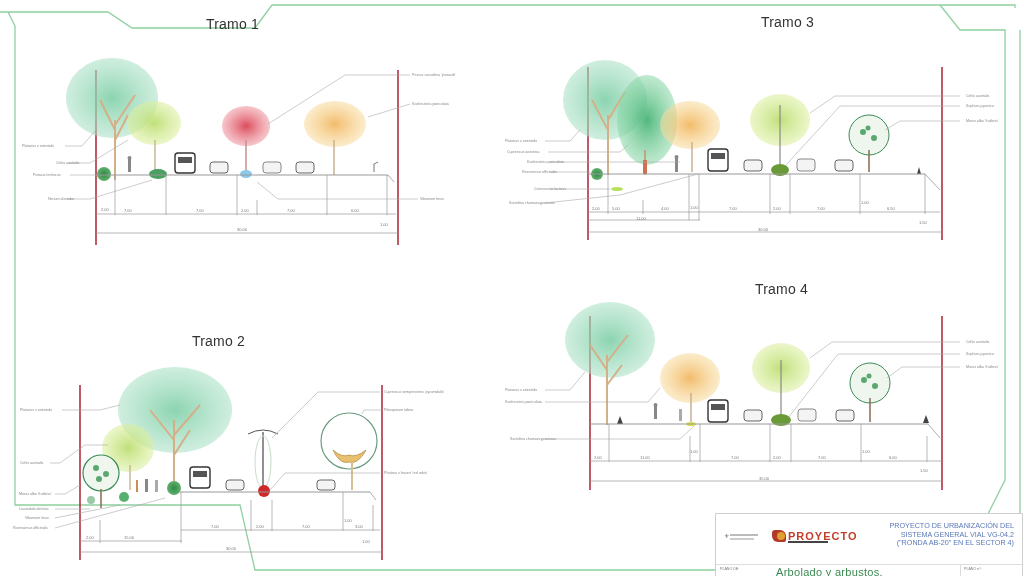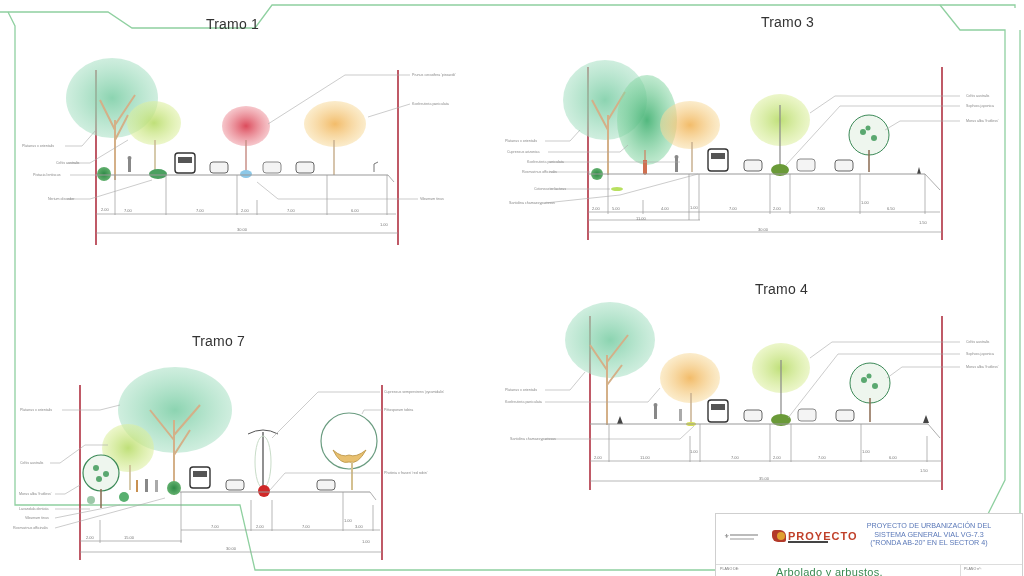--- a/index.html
+++ b/index.html
@@ -4,21 +4,21 @@
 <style>
   html, body { margin: 0; padding: 0; background: #ffffff; }
   body { width: 1024px; height: 576px; overflow: hidden; position: relative;
          font-family: "Liberation Sans", sans-serif; }
   #sheet { position: absolute; left: 0; top: 0; width: 1024px; height: 576px; }
   .tramo-title { position: absolute; font-size: 14px; color: #333; letter-spacing: 0.2px; }
   .lbl { position: absolute; font-size: 3.6px; color: #888; white-space: nowrap; }
   .dim { position: absolute; font-size: 4px; color: #777; white-space: nowrap; }
   #title-block { position: absolute; left: 715px; top: 513px; width: 306px; height: 63px;
                  border: 1px solid #cfcfcf; border-bottom: none; background: #fff; }
-  #tb-project { position: absolute; left: 128px; top: 8px; width: 170px; text-align: center;
+  #tb-project { position: absolute; left: 128px; top: 8px; width: 170px; text-align: right;
                 font-size: 7.2px; line-height: 8.6px; color: #5a78b8; }
   #tb-project div { white-space: nowrap; }
   #tb-logo1 { position: absolute; left: 8px; top: 18px; width: 38px; height: 10px; }
   #tb-logo1 .mark { position: absolute; left: 0; top: 0; font-size: 6px; color: #666; }
   #tb-logo1 .txt { position: absolute; left: 6px; top: 2px; width: 28px; height: 2px; background: #bbb; }
   #tb-logo1 .txt2 { position: absolute; left: 6px; top: 6px; width: 24px; height: 1.5px; background: #ccc; }
   #tb-logo2 { position: absolute; left: 56px; top: 14px; width: 62px; height: 16px; }
   #tb-logo2 .shape { position: absolute; left: 0; top: 2px; width: 14px; height: 12px;
                      background: #b33a2a; border-radius: 3px 6px 2px 6px; }
   #tb-logo2 .shape2 { position: absolute; left: 5px; top: 4px; width: 8px; height: 8px; background: #e0a030; border-radius: 50%; }
@@ -285,21 +285,21 @@
         <polyline points="545,439 680,439 694,426"></polyline>
         <polyline points="810,358 832,342 960,342"></polyline>
         <polyline points="788,418 838,354 960,354"></polyline>
         <polyline points="887,378 902,367 960,367"></polyline>
       </g>
     </g>
   </svg>
 
   
   <div class="tramo-title" style="left:206px;top:16px;">Tramo 1</div>
-  <div class="tramo-title" style="left:192px;top:333px;">Tramo 7</div>
+  <div class="tramo-title" style="left:192px;top:333px;">Tramo 2</div>
   <div class="tramo-title" style="left:725px;top:14px;margin-left:36px;">Tramo 3</div>
   <div class="tramo-title" style="left:755px;top:281px;">Tramo 4</div>
 
   
   <div class="lbl" style="left:22px;top:144px;">Platanus x orientalis</div>
   <div class="lbl" style="left:56px;top:161px;">Celtis australis</div>
   <div class="lbl" style="left:33px;top:173px;">Pistacia lentiscus</div>
   <div class="lbl" style="left:48px;top:197px;">Nerium oleander</div>
   <div class="lbl" style="left:412px;top:73px;">Prunus cerasifera 'pissardii'</div>
   <div class="lbl" style="left:412px;top:102px;">Koelreuteria paniculata</div>
@@ -386,21 +386,21 @@
       <span class="txt2"></span>
     </div>
     <div id="tb-logo2">
       <span class="shape"></span>
       <span class="shape2"></span>
       <span class="word">PROYECTO</span>
       <span class="bar"></span>
     </div>
     <div id="tb-project">
       <div>PROYECTO DE URBANIZACIÓN DEL</div>
-      <div>SISTEMA GENERAL VIAL VG-7.3</div>
+      <div>SISTEMA GENERAL VIAL VG-04.2</div>
       <div>("RONDA AB-20" EN EL SECTOR 4)</div>
     </div>
     <div id="tb-row">
       <span id="tb-plano-de-label">PLANO DE:</span>
       <span id="tb-plano-title">Arbolado y arbustos.</span>
       <span id="tb-sep"></span>
       <span id="tb-plano-num-label">PLANO nº:</span>
     </div>
   </div>
 </div>

